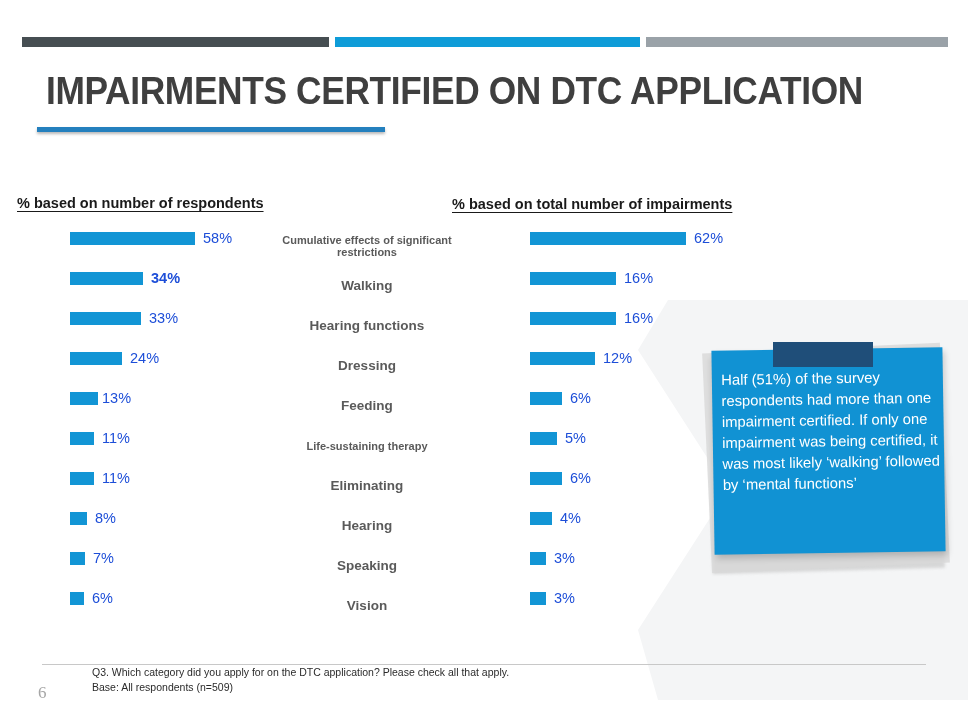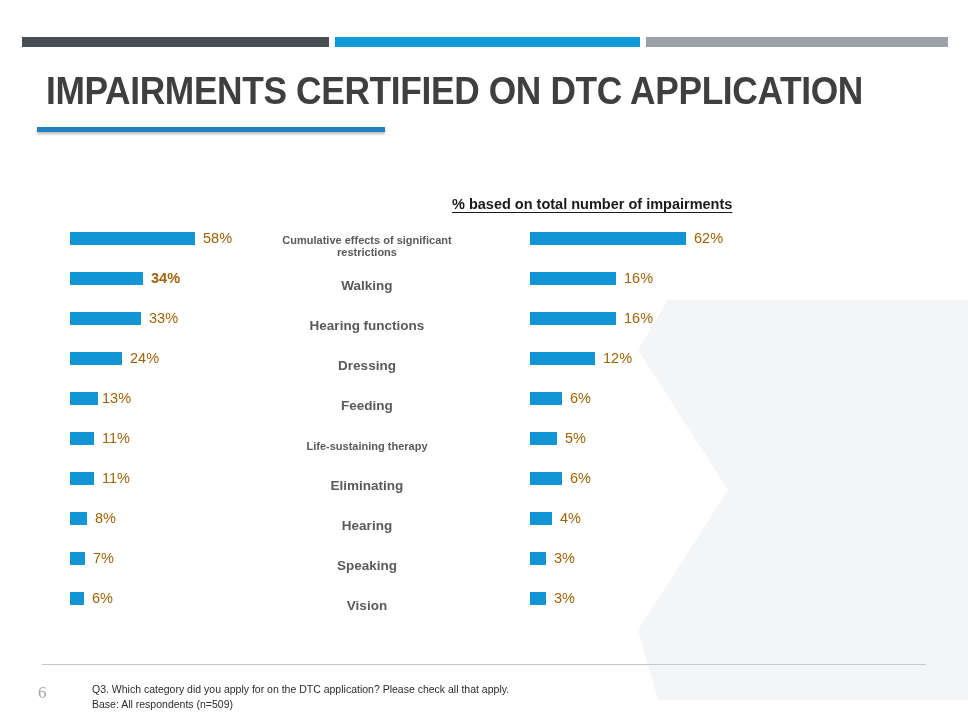--- a/index.html
+++ b/index.html
@@ -98,21 +98,21 @@
     position: absolute;
     left: 0;
     top: 6px;
     height: 13px;
     background: #1295D5;
   }
   .bar-value {
     position: absolute;
     top: 0px;
     font-size: 14.5px;
-    color: #a16207;
+    color: #1d4ed8;
     white-space: nowrap;
     line-height: 24px;
   }
 
   
   .cat-col {
     position: absolute;
     left: 258px;
     top: 226px;
     width: 218px;
@@ -212,21 +212,21 @@
     left: 38px;
     top: 683px;
     font-family: "Liberation Serif", serif;
     font-size: 17px;
     color: #A6A6A6;
     z-index: 3;
   }
   .footer-note {
     position: absolute;
     left: 92px;
-    top: 682px;
+    top: 665px;
     font-size: 10.5px;
     line-height: 1.42;
     color: #2B2B2B;
     z-index: 3;
   }
 </style>
 </head>
 <body>
 
 <div id="slide">
@@ -235,20 +235,21 @@
     <polygon points="330,0 330,400 20,400 0,330 90,190 0,50 30,0" fill="#F4F5F6"></polygon>
   </svg>
 
   <div class="toprule seg-dark"></div>
   <div class="toprule seg-blue"></div>
   <div class="toprule seg-gray"></div>
 
   <div class="slide-title">IMPAIRMENTS CERTIFIED ON DTC APPLICATION</div>
   <div class="title-underline"></div>
 
+  <div class="panel-heading left">% based on number of respondents</div>
   <div class="panel-heading right">% based on total number of impairments</div>
 
   <div class="chart left" id="chart-left">
       <div class="row">
         <div class="bar" style="width: 125px;"></div>
         <div class="bar-value" style="left: 133px;">58%</div>
       </div>
       <div class="row">
         <div class="bar" style="width: 73px;"></div>
         <div class="bar-value" style="left: 81px; font-weight: bold;">34%</div>
@@ -356,20 +357,27 @@
       <div class="row">
         <div class="bar" style="width: 16px;"></div>
         <div class="bar-value" style="left: 24px;">3%</div>
       </div>
       <div class="row">
         <div class="bar" style="width: 16px;"></div>
         <div class="bar-value" style="left: 24px;">3%</div>
       </div>
     </div>
 
+  <div class="note-wrap">
+    <div class="note-shadow"></div>
+    <div class="note-shadow2"></div>
+    <div class="note-body"></div>
+    <div class="note-tape"></div>
+    <div class="note-text">Half (51%) of the survey respondents had more than one impairment certified.  If only one impairment was being certified, it was most likely ‘walking’ followed by ‘mental functions’</div>
+  </div>
 
   <div class="footer-rule"></div>
   <div class="page-number">6</div>
   <div class="footer-note">
     <div>Q3. Which category did you apply for on the DTC application? Please check all that apply.</div>
     <div>Base: All respondents (n=509)</div>
   </div>
 
 </div>
 

